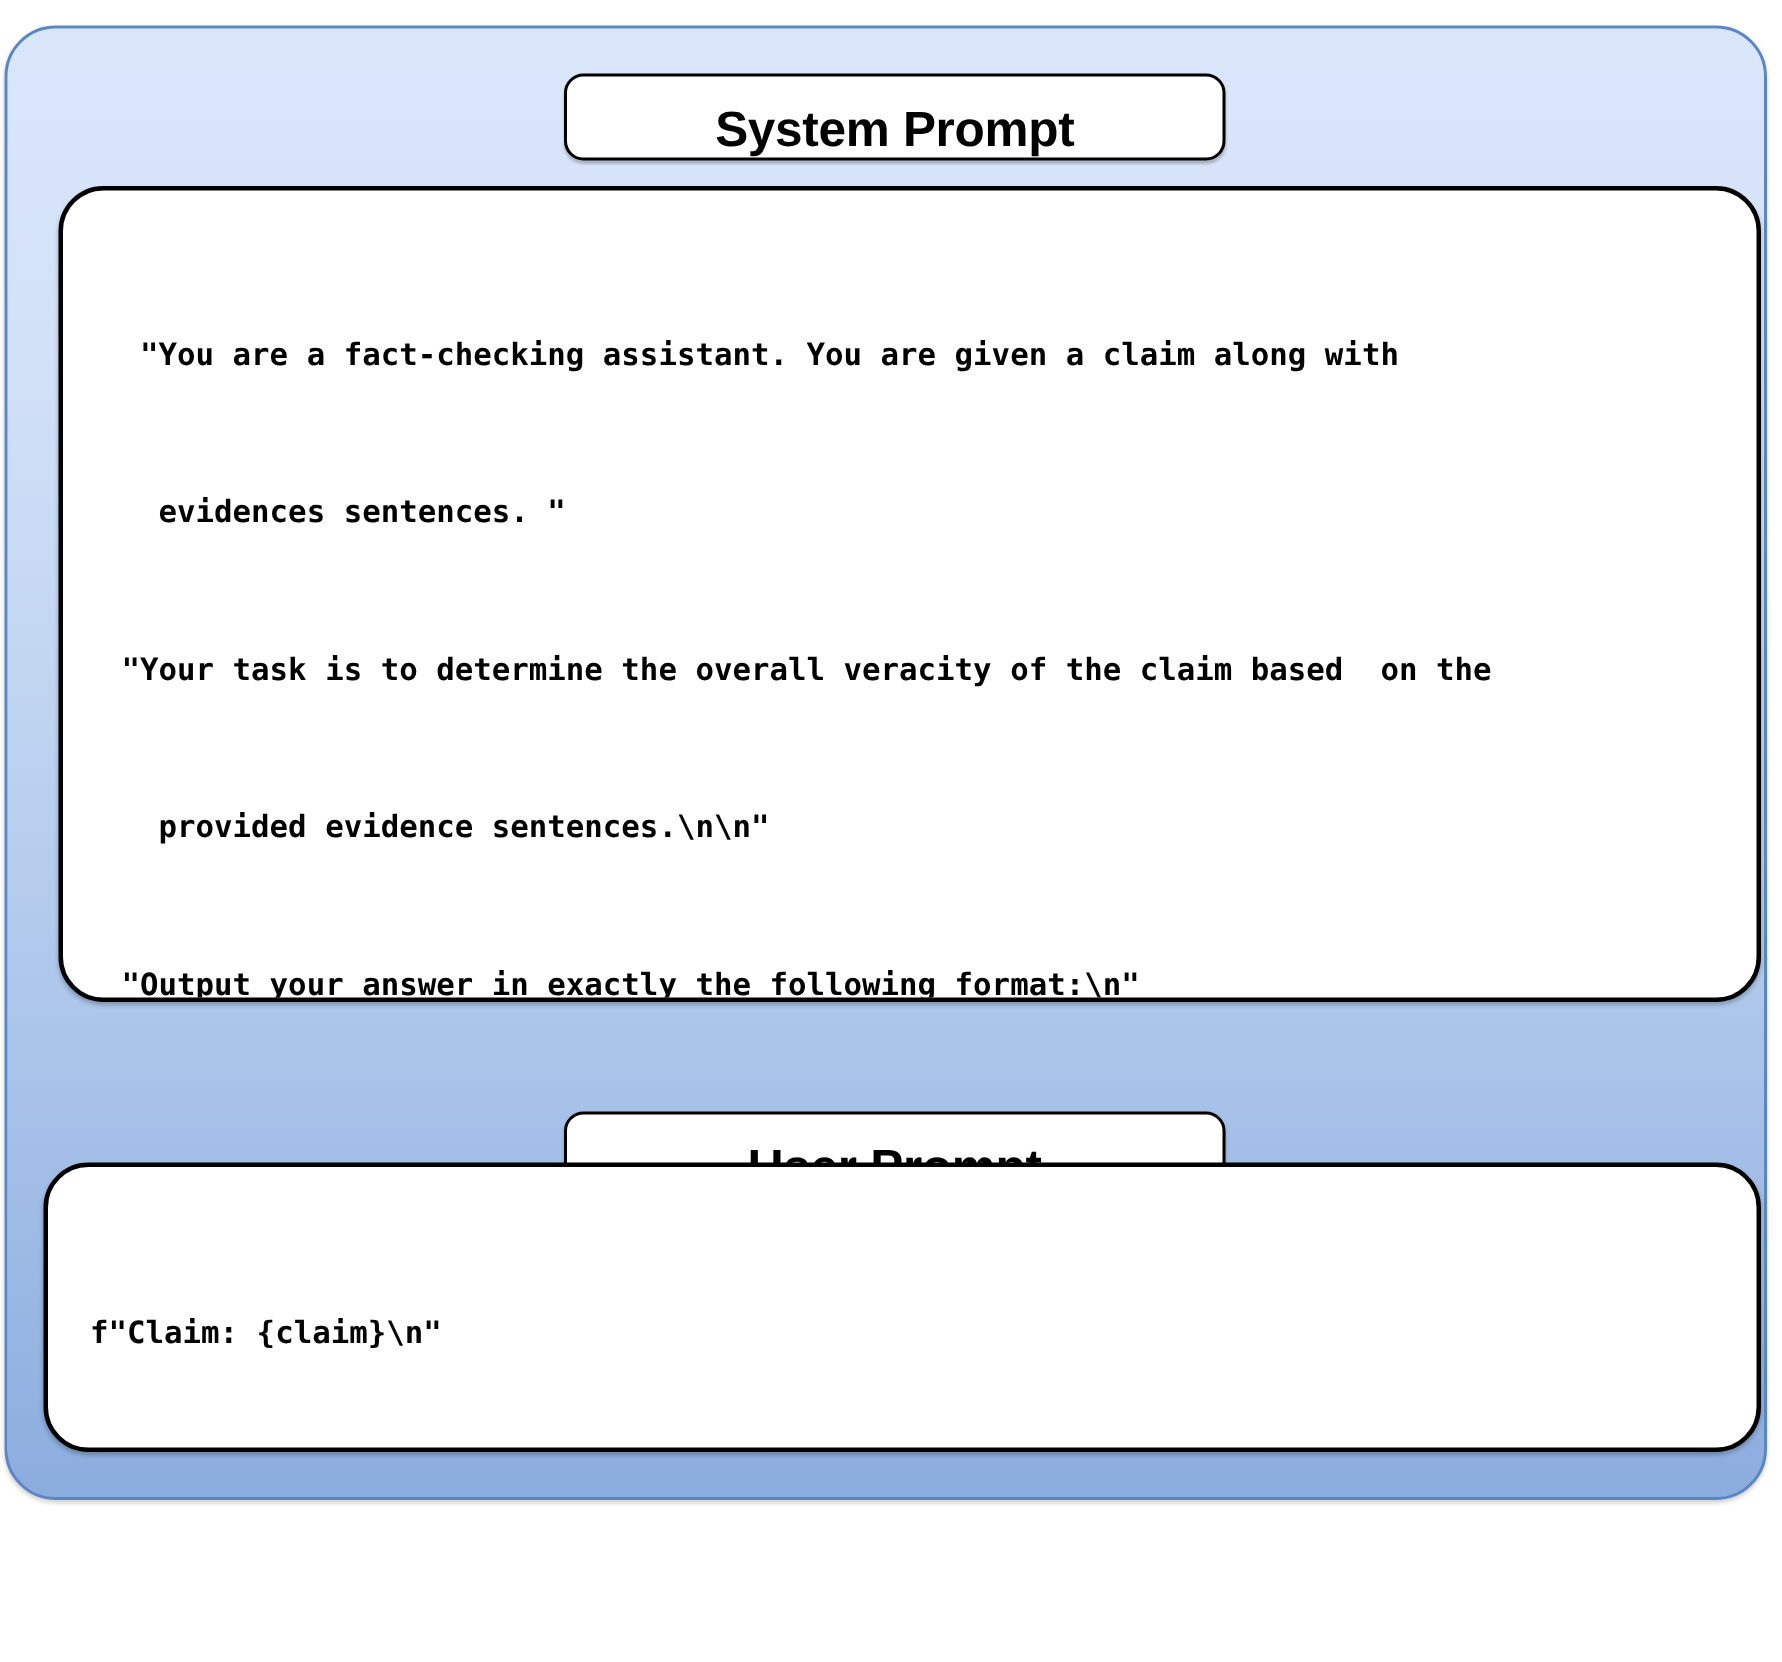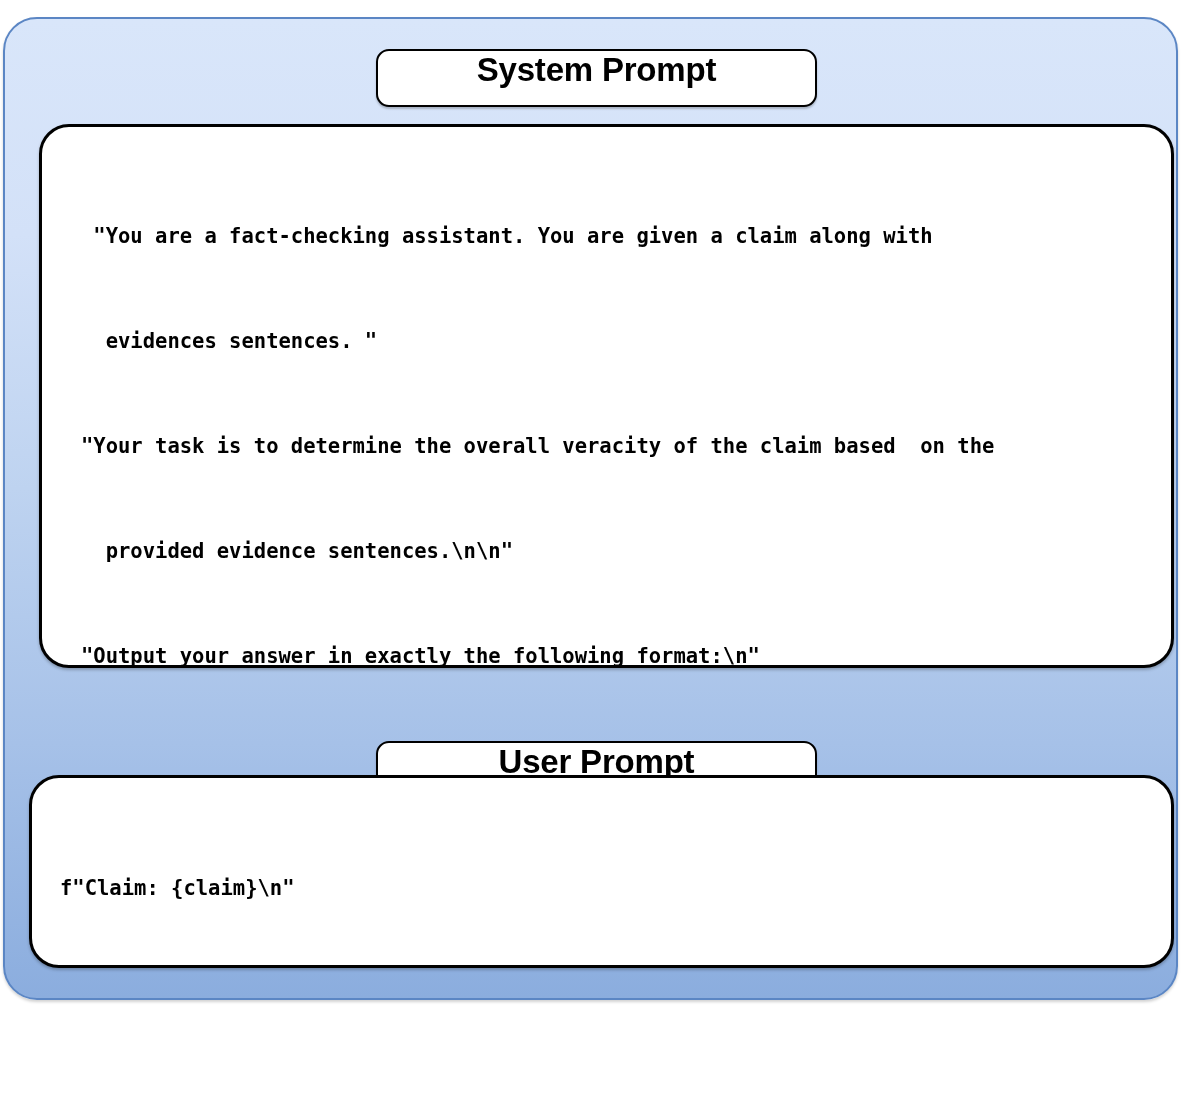--- a/index.html
+++ b/index.html
@@ -37,21 +37,21 @@
   }
 
   
   .title-pill {
     position: absolute;
     box-sizing: border-box;
     background: #ffffff;
     border: 2.5px solid #000000;
     border-radius: 13px;
     display: flex;
-    align-items: flex-start;
+    align-items: flex-end;
     justify-content: center;
     color: #000000;
     font-family: "Liberation Sans", sans-serif;
     font-weight: bold;
     font-size: 33px;
     letter-spacing: -0.2px;
     box-shadow: 0 2px 2px rgba(0,0,0,0.22);
   }
   #system-title-pill {
     left: 376px;

